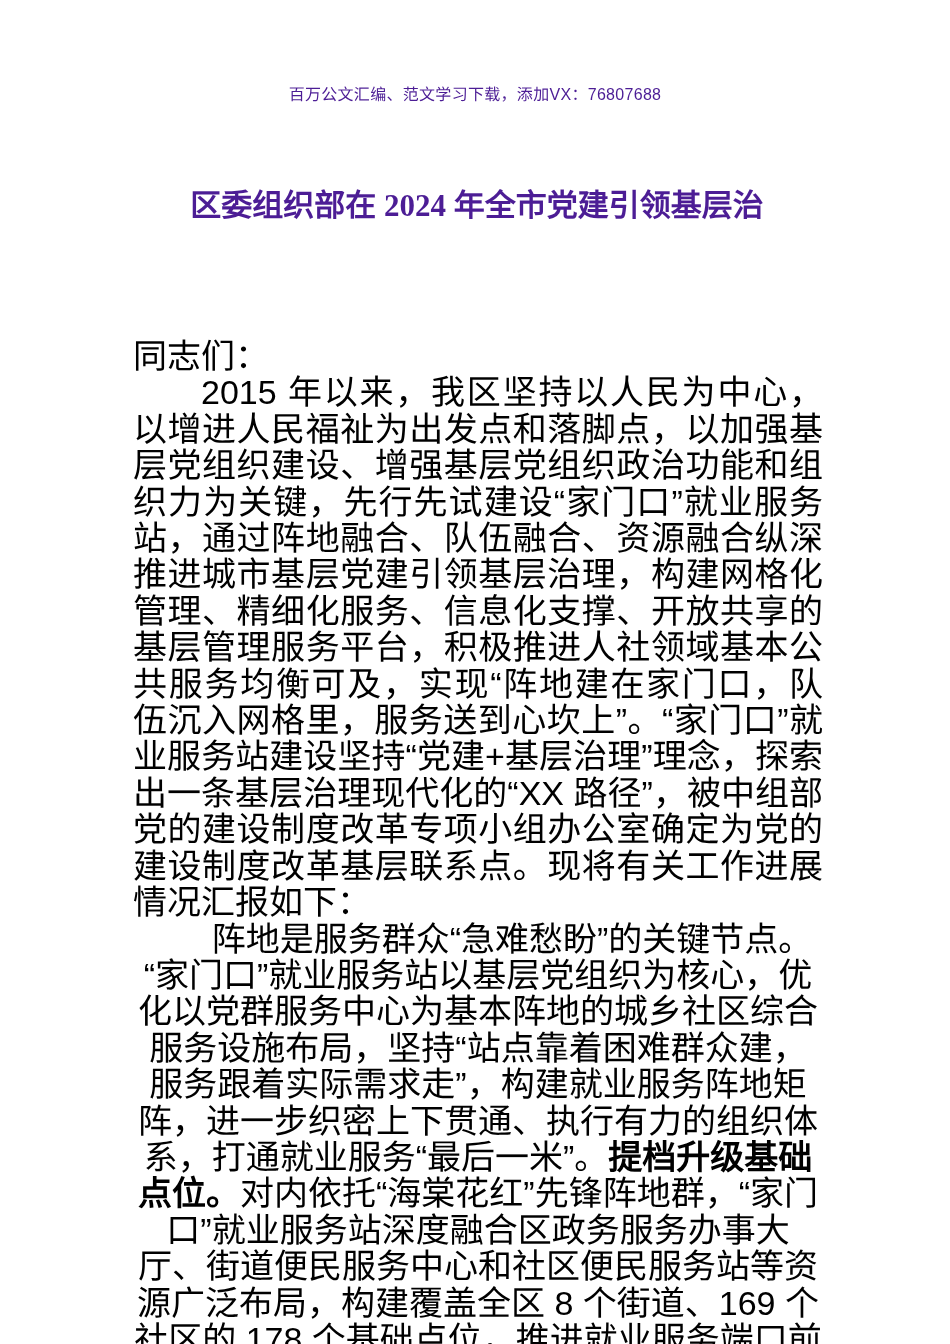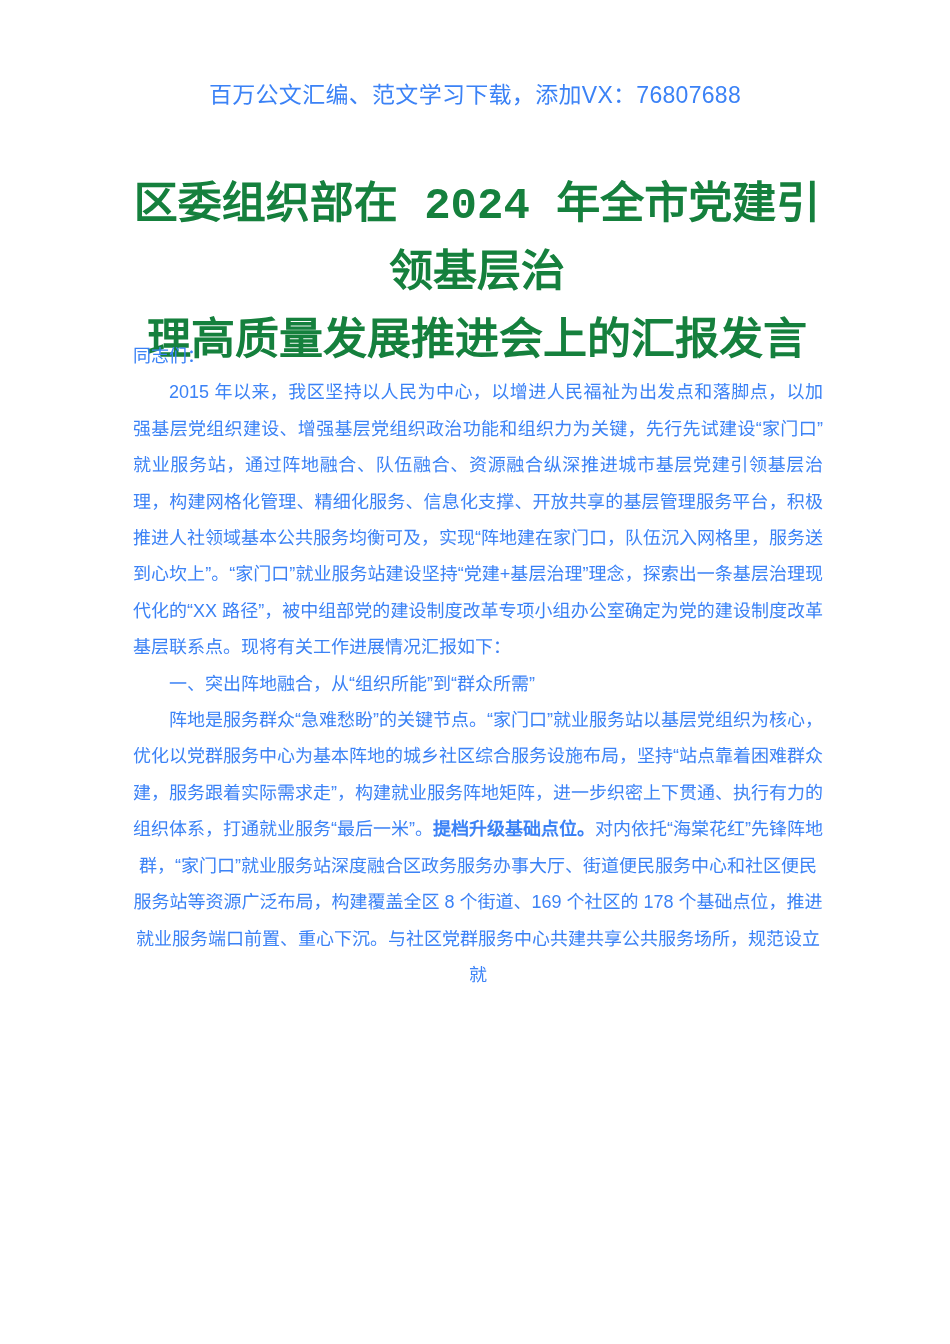--- a/index.html
+++ b/index.html
@@ -25,59 +25,59 @@
     background: #ffffff;
   }
 
   
   .promo-banner {
     position: absolute;
     left: 0;
     top: 80px;
     width: 950px;
     text-align: center;
-    font-size: 23px;
+    font-size: 16px;
     line-height: 30px;
     letter-spacing: 0.3px;
-    color: #3b82f6;
+    color: #4c1d95;
     font-family: "Liberation Sans", "DejaVu Sans", sans-serif;
     white-space: nowrap;
   }
 
   
   .doc-title {
     position: absolute;
     left: 133px;
     top: 172px;
     width: 688px;
     text-align: center;
-    font-size: 44px;
+    font-size: 31px;
     line-height: 68px;
     font-weight: 700;
     letter-spacing: 0px;
-    color: #15803d;
-    font-family: Liberation Mono, monospace;
+    color: #4c1d95;
+    font-family: Liberation Serif, serif;
   }
 
   
   .doc-body {
     position: absolute;
     left: 133px;
     top: 338px;
     width: 690px;
   }
 
   .para {
     margin: 0;
-    font-size: 18px;
+    font-size: 34px;
     line-height: 36.4px;
     text-align: justify;
     text-justify: inter-ideograph;
     letter-spacing: 0px;
-    color: #3b82f6;
+    color: #000000;
     font-family: "Liberation Sans", "DejaVu Sans", sans-serif;
     word-break: break-all;
   }
   .para.indent {
     text-indent: 2em;
   }
   .para.last {
     text-align: center;
   }
   .emph {
@@ -86,29 +86,27 @@
 </style>
 </head>
 <body>
 
 <div class="page">
 
   <div class="promo-banner">百万公文汇编、范文学习下载，添加VX：76807688</div>
 
   <div class="doc-title">
     <div>区委组织部在 2024 年全市党建引领基层治</div>
-    <div>理高质量发展推进会上的汇报发言</div>
   </div>
 
   <div class="doc-body">
 
     <p class="para">同志们：</p>
 
     <p class="para indent">2015 年以来，我区坚持以人民为中心，以增进人民福祉为出发点和落脚点，以加强基层党组织建设、增强基层党组织政治功能和组织力为关键，先行先试建设“家门口”就业服务站，通过阵地融合、队伍融合、资源融合纵深推进城市基层党建引领基层治理，构建网格化管理、精细化服务、信息化支撑、开放共享的基层管理服务平台，积极推进人社领域基本公共服务均衡可及，实现“阵地建在家门口，队伍沉入网格里，服务送到心坎上”。“家门口”就业服务站建设坚持“党建+基层治理”理念，探索出一条基层治理现代化的“XX 路径”，被中组部党的建设制度改革专项小组办公室确定为党的建设制度改革基层联系点。现将有关工作进展情况汇报如下：</p>
 
-    <p class="para indent">一、突出阵地融合，从“组织所能”到“群众所需”</p>
 
     <p class="para indent last">
       <span>阵地是服务群众“急难愁盼”的关键节点。“家门口”就业服务站以基层党组织为核心，优化以党群服务中心为基本阵地的城乡社区综合服务设施布局，坚持“站点靠着困难群众建，服务跟着实际需求走”，构建就业服务阵地矩阵，进一步织密上下贯通、执行有力的组织体系，打通就业服务“最后一米”。</span><span class="emph">提档升级基础点位。</span><span>对内依托“海棠花红”先锋阵地群，“家门口”就业服务站深度融合区政务服务办事大厅、街道便民服务中心和社区便民服务站等资源广泛布局，构建覆盖全区 8 个街道、169 个社区的 178 个基础点位，推进就业服务端口前置、重心下沉。与社区党群服务中心共建共享公共服务场所，规范设立就</span>
     </p>
 
   </div>
 </div>
 
 </body></html>

